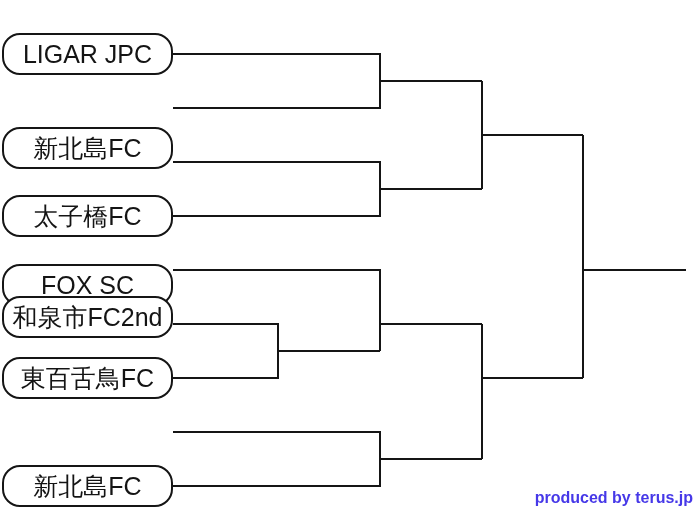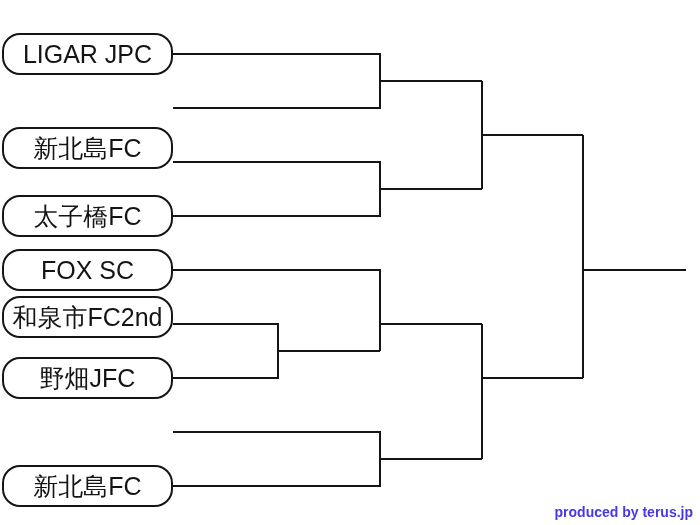--- a/index.html
+++ b/index.html
@@ -12,25 +12,25 @@
     position:absolute;left:0;top:3px;width:100%;
     text-align:center;font-size:21px;color:#141414;letter-spacing:0.5px;
   }
   svg.lines{position:absolute;left:0;top:0;}
   .team{
     position:absolute;left:2px;width:167px;height:38px;
     border:2px solid #151515;border-radius:18px;background:#fff;
     display:flex;align-items:center;justify-content:center;
     font-size:25px;color:#141414;white-space:nowrap;overflow:hidden;
   }
-  .t1{top:33px}.t2{top:87px}.t3{top:127px}.t4{top:195px}.t5{top:249px}
+  .t1{top:33px}.t2{top:87px}.t3{top:127px}.t4{top:195px}.t5{top:264px}
   .t6{top:296px}.t7{top:357px}.t8{top:411px}.t9{top:465px}
   .credit{
-    position:absolute;right:7px;bottom:5px;
-    font-size:14px;font-weight:bold;color:#4638e8;text-decoration:none;
+    position:absolute;right:7px;bottom:18px;
+    font-size:16px;font-weight:bold;color:#4638e8;text-decoration:none;
   }
 </style>
 </head>
 <body>
 
 <div class="stage">
 
 
   <svg class="lines" width="700" height="525" viewBox="0 0 700 525" fill="none" stroke="#151515" stroke-width="2">
     <path d="M173 54 H380 V108 H173 M380 81 H482"></path>
@@ -41,18 +41,18 @@
     <path d="M482 81 V189 M482 135 H583"></path>
     <path d="M482 324 V459 M482 378 H583"></path>
     <path d="M583 135 V378 M583 270 H686"></path>
   </svg>
 
   <div class="team t1">LIGAR JPC</div>
   <div class="team t3">新北島FC</div>
   <div class="team t4">太子橋FC</div>
   <div class="team t5">FOX SC</div>
   <div class="team t6">和泉市FC2nd</div>
-  <div class="team t7">野畑JFC</div>
+  <div class="team t7">東百舌鳥FC</div>
   <div class="team t9">新北島FC</div>
 
   <a class="credit" href="#">produced by terus.jp</a>
 
 </div>
 
 </body></html>

